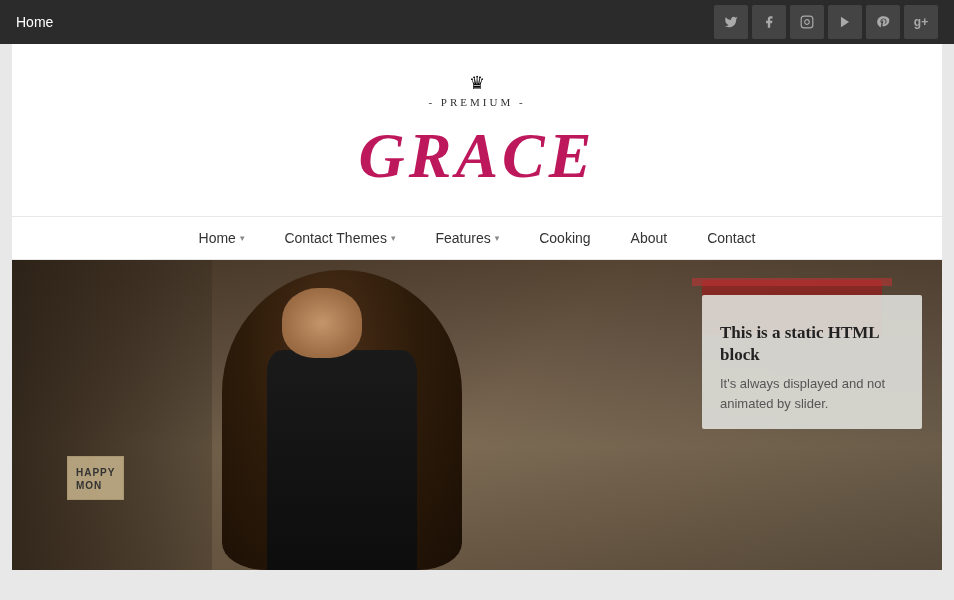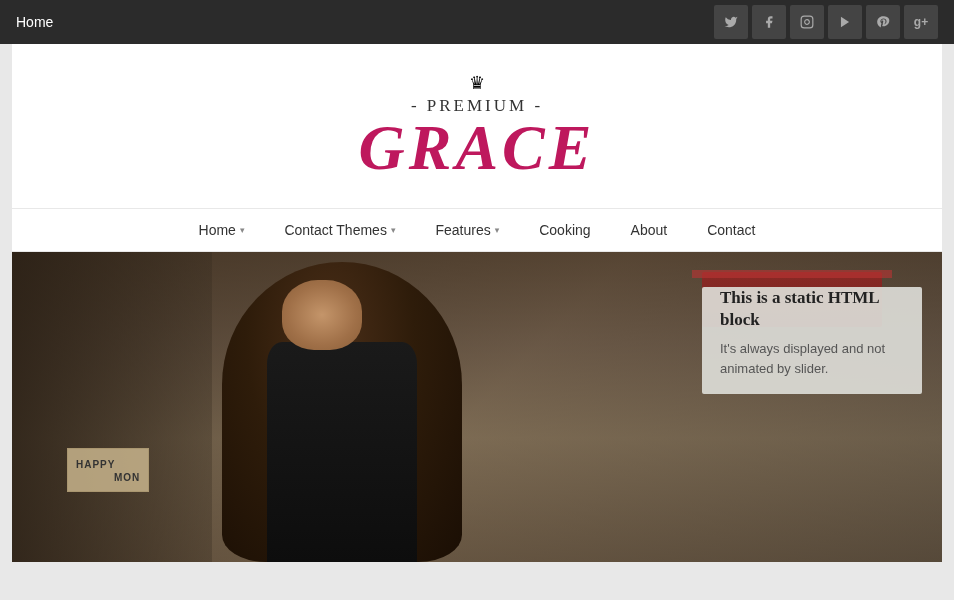--- a/index.html
+++ b/index.html
@@ -49,25 +49,25 @@
       margin: 0 auto;
     }
 
     
     #header {
       background: #fff;
       text-align: center;
       padding: 28px 20px 22px;
     }
     #header .premium-label {
-      font-size: 17px;
+      font-size: 11px;
       letter-spacing: 3px;
       color: #333;
       font-family: Georgia, serif;
-      margin-bottom: 0;
+      margin-bottom: 16px;
     }
     #header .site-name {
       font-size: 64px;
       font-family: 'Georgia', serif;
       color: #be185d;
       font-weight: bold;
       letter-spacing: 4px;
       line-height: 1;
       margin-bottom: 6px;
       font-style: italic;
@@ -134,21 +134,21 @@
       );
     }
 
     
     #static-block {
       position: absolute;
       top: 35px;
       right: 20px;
       width: 220px;
       background: rgba(220,220,215,0.92);
-      padding: 0 18px 16px;
+      padding: 27px 18px 16px;
       border-radius: 2px;
     }
     #static-block .block-title {
       font-size: 17px;
       font-weight: bold;
       color: #222;
       margin-bottom: 8px;
       line-height: 1.3;
       font-family: Georgia, serif;
     }
@@ -235,21 +235,21 @@
 
     <div style="position:absolute;top:0;left:0;right:0;bottom:0;background:linear-gradient(135deg,rgba(60,45,30,0.7) 0%,rgba(80,60,40,0.4) 50%,rgba(50,40,30,0.5) 100%);"></div>
 
     <div style="position:absolute;top:20px;right:60px;width:180px;height:55px;background:linear-gradient(to bottom,#9b2020,#7a1515);opacity:0.75;border-radius:2px;"></div>
     <div style="position:absolute;top:18px;right:50px;width:200px;height:8px;background:#b33;opacity:0.6;"></div>
 
     <div style="position:absolute;top:0;left:0;width:200px;height:100%;background:linear-gradient(to right,rgba(40,30,20,0.8),rgba(50,40,28,0.3));"></div>
 
     <div style="position:absolute;bottom:70px;left:55px;background:rgba(200,180,140,0.85);padding:8px 8px;border:1px solid rgba(160,140,100,0.5);">
       <div style="font-size:10px;font-weight:bold;color:#333;letter-spacing:1px;line-height:1.5;">HAPPY</div>
-      <div style="font-size:10px;font-weight:bold;color:#333;letter-spacing:1px;margin-left:38px;">MON</div>
+      <div style="font-size:10px;font-weight:bold;color:#333;letter-spacing:1px;">MON</div>
     </div>
 
     <div style="position:absolute;bottom:0;left:180px;width:300px;height:310px;">
 
       <div style="position:absolute;bottom:0;left:30px;width:240px;height:300px;background:radial-gradient(ellipse at 45% 25%, #4a2e18 0%, #2e1c0a 45%, #1a0e04 100%);border-radius:55% 55% 20% 20% / 45% 45% 10% 10%;"></div>
 
       <div style="position:absolute;bottom:0;left:75px;width:150px;height:220px;background:linear-gradient(to bottom,#1a1a1a 0%,#0d0d0d 100%);border-radius:10% 10% 0 0;"></div>
 
       <div style="position:absolute;top:28px;left:90px;width:80px;height:70px;background:radial-gradient(ellipse,#c4956a 0%,#a07048 60%,#8a5e38 100%);border-radius:45% 45% 40% 40%;"></div>
     </div>

